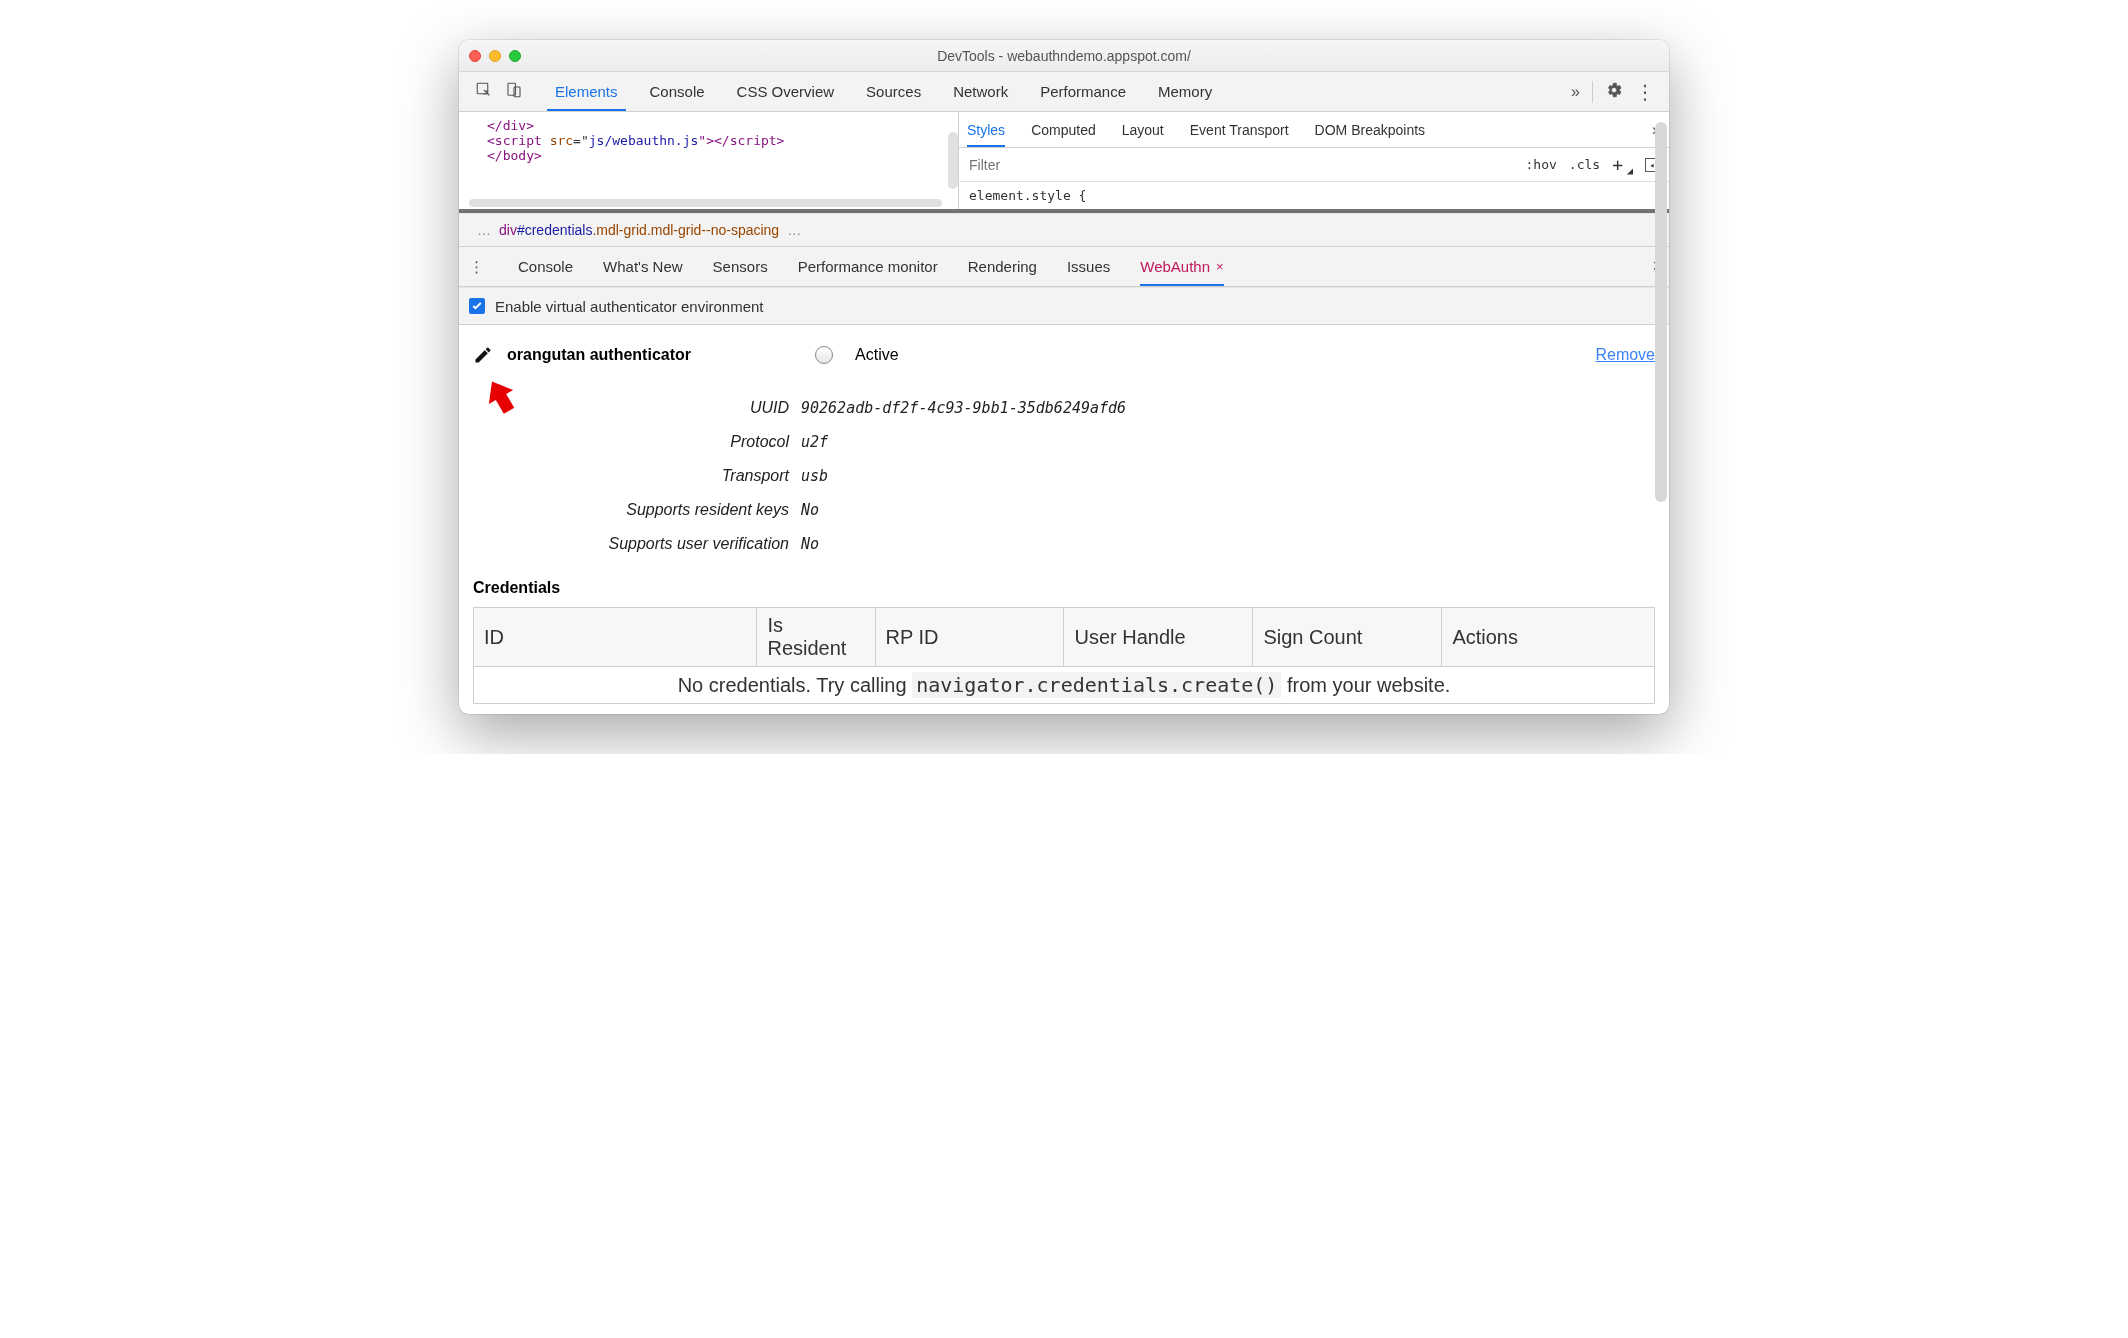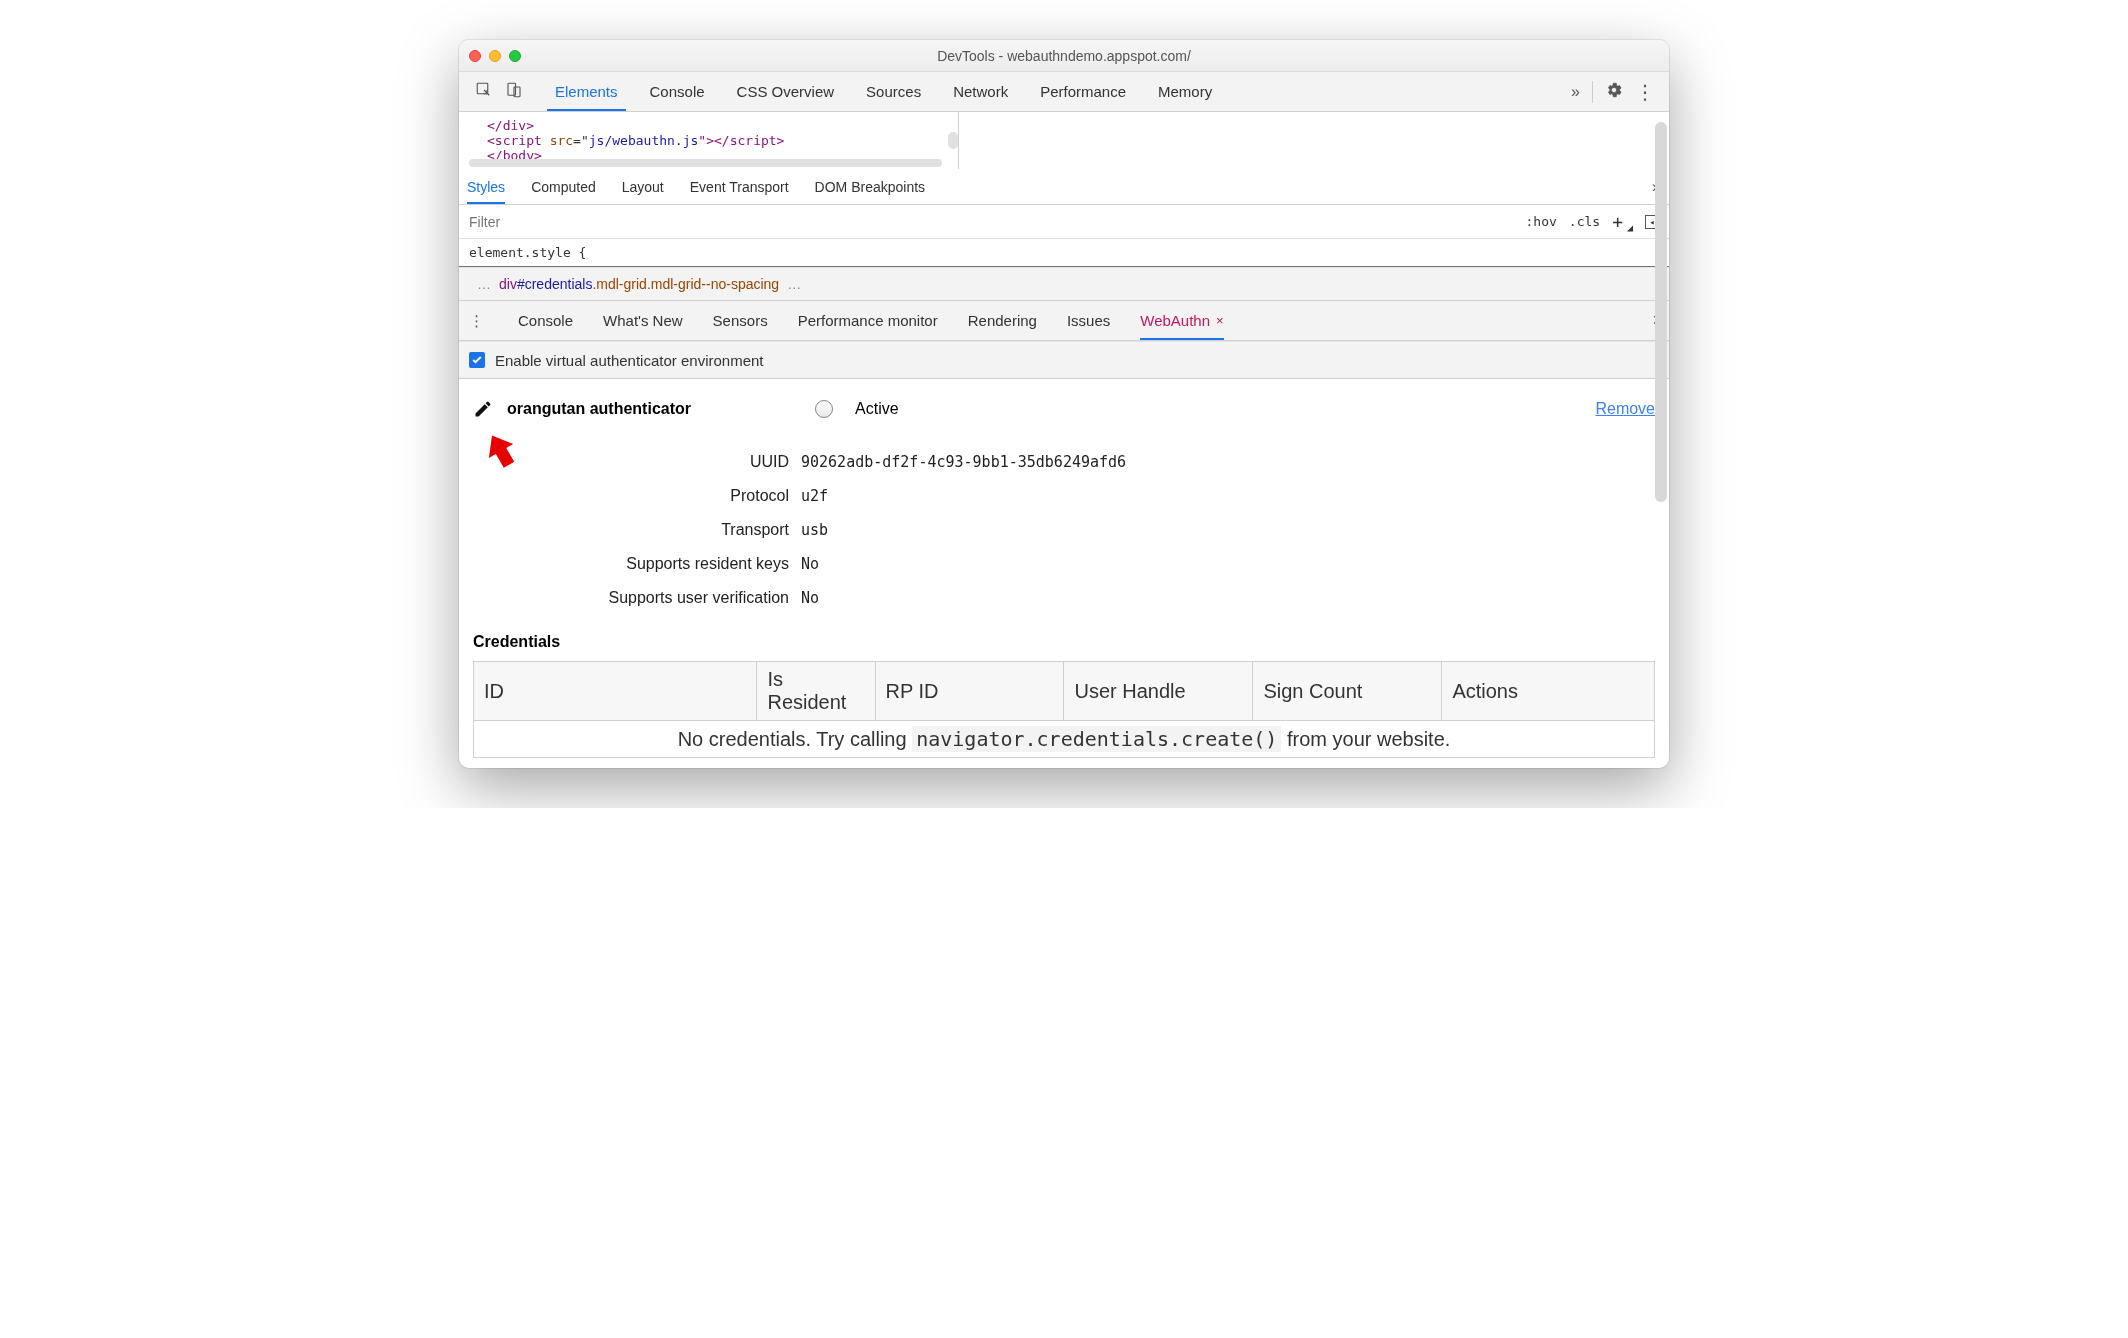--- a/index.html
+++ b/index.html
@@ -55,21 +55,21 @@
   .tab.active { color:#1a73e8; }
   .tab.active::after {
     content:""; position:absolute; bottom:0; left:8px; right:8px;
     height:2px; background:#1a73e8;
   }
   .toolbar-right { margin-left:auto; display:flex; align-items:center; gap:12px; padding-right:8px;}
   .chev { font-size:16px; color:#555;}
   .gear { width:18px; height:18px; stroke:#555;}
   .vdots { font-size:20px; color:#555;}
 
-  .content-row { display:flex; border-bottom:1px solid #737373;flex-direction:column;}
+  .content-row { display:flex; border-bottom:4px solid #737373;}
   .code-pane {
     width:500px; font-family:Menlo,Consolas,monospace; font-size:13px;
     padding:6px 18px 6px 28px; color:#333; position:relative;
     border-right:1px solid #d0d0d0; background:#fff;
   }
   .code-pane .sbar { position:absolute; right:0; top:20px; bottom:20px; width:10px; background:#e0e0e0; border-radius:5px;}
   .code-pane .hbar { position:absolute; left:10px; right:16px; bottom:2px; height:8px; background:#e0e0e0; border-radius:4px;}
   .tag { color:#881280;}
   .attr { color:#994500;}
   .val { color:#1a1aa6;}
@@ -120,21 +120,21 @@
   .auth-panel { position:relative; padding:20px 14px 10px 14px; }
   .auth-header { display:flex; align-items:center; gap:14px;}
   .pencil { width:20px; height:20px;}
   .auth-name { font-weight:700; font-size:16px;}
   .radio { width:18px; height:18px; border:1px solid #888; border-radius:50%; background:linear-gradient(#fff,#e8e8e8); margin-left:110px;}
   .active-lbl { font-size:16px; margin-left:8px;}
   .remove { margin-left:auto; font-size:16px; color:#3b82f6; text-decoration:underline; cursor:pointer;}
   .arrow-annot { position:absolute; left:22px; top:52px; width:40px; height:40px;}
   .arrow-annot svg { fill:#e60000;}
 
-  .props { margin:26px 0 0 0;}
+  .props { margin:26px 0 0 0;font-style:italic;}
   .prow { display:flex; height:34px; align-items:center;}
   .plabel { width:328px; text-align:right; font-size:16px; color:#222; padding-right:12px;}
   .pval { font-family:Menlo,monospace; font-size:15px; color:#222;}
 
   .cred-head { font-weight:700; font-size:16px; padding:18px 0 10px 0;}
   table.cred { width:100%; border-collapse:collapse; font-size:20px;}
   table.cred th, table.cred td { border:1px solid #cfcfcf; padding:6px 10px; text-align:left; font-weight:400; color:#333;}
   table.cred th { background:#f7f7f7;}
   table.cred .empty { text-align:center; }
   .mono-inline { font-family:Menlo,monospace; background:#f3f3f3; padding:1px 4px;}

